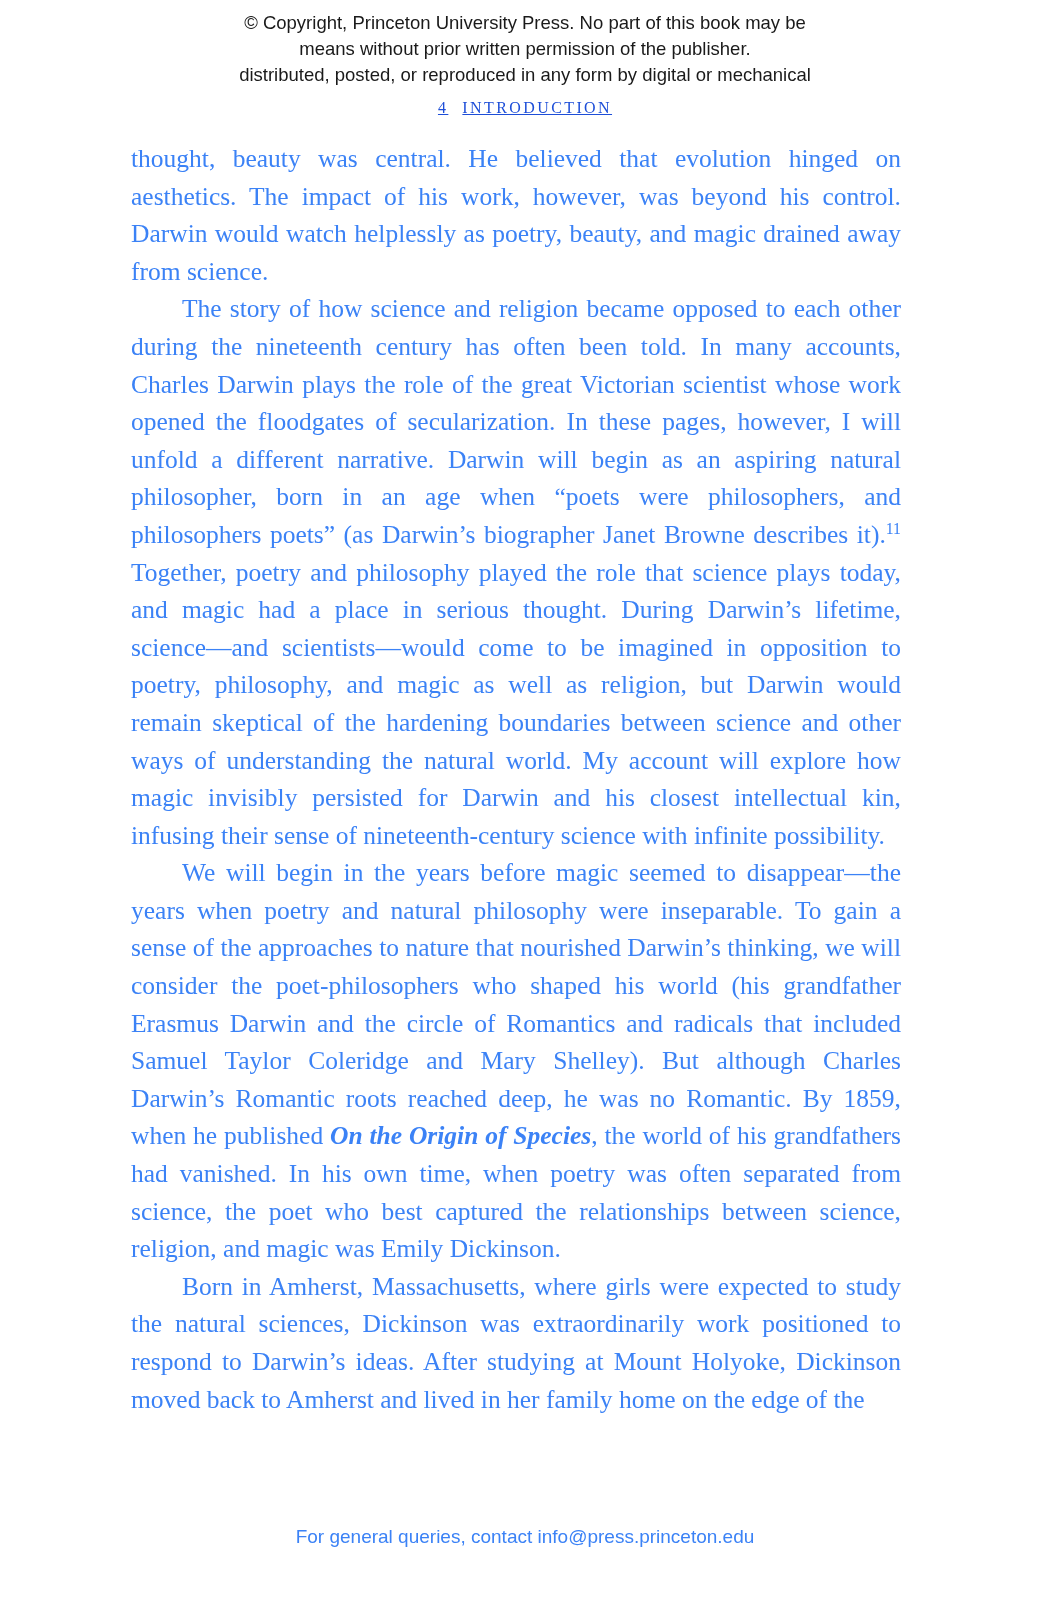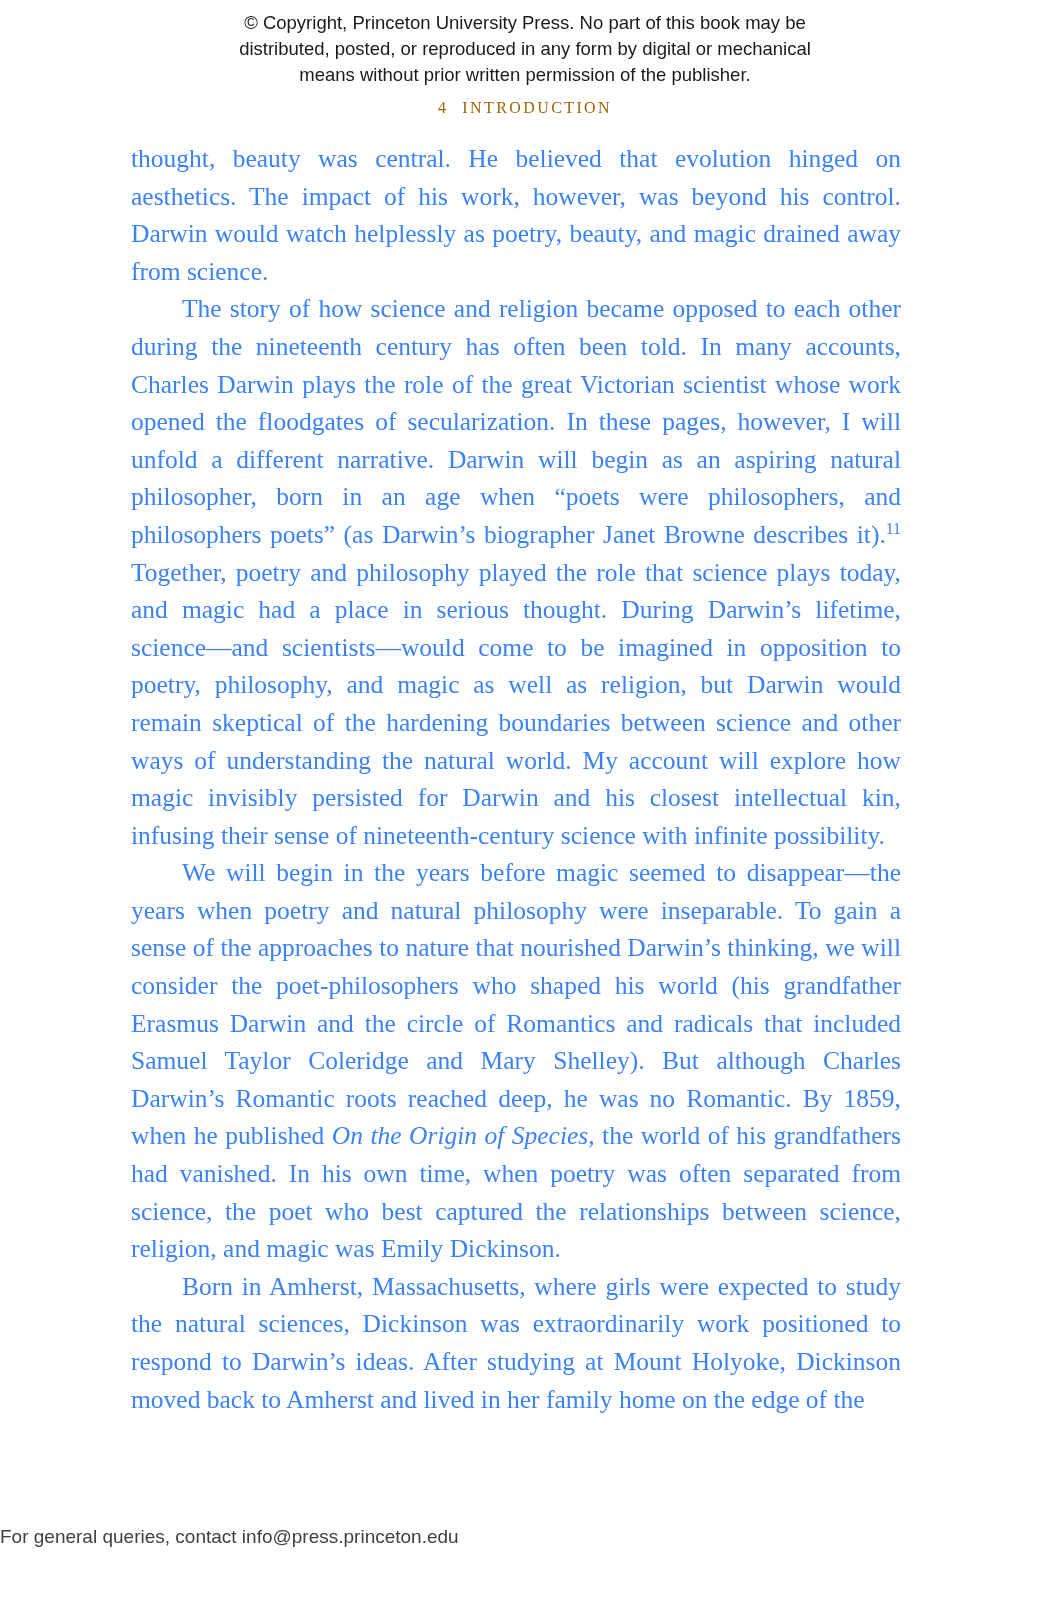--- a/index.html
+++ b/index.html
@@ -39,21 +39,22 @@
   }
   .running-head {
     position: absolute;
     top: 99px;
     left: 0;
     width: 1050px;
     text-align: center;
     font-family: "Liberation Serif", serif;
     font-size: 16px;
     letter-spacing: 2.4px;
-    color: #a16207;
+    color: #1d4ed8;
+    text-decoration: underline;
   }
   .running-head .folio {
     letter-spacing: 2.4px;
   }
   .running-head .sep {
     display: inline-block;
     width: 14px;
   }
   .body-text {
     position: absolute;
@@ -77,45 +78,47 @@
   .body-text p.lastline-natural:last-child {
     text-align: justify;
   }
   sup.footnote-marker {
     font-size: 0.62em;
     vertical-align: super;
     line-height: 0;
   }
   em.book-title {
     font-style: italic;
+    font-weight: bold;
   }
   .footer-note {
     position: absolute;
     bottom: 52px;
     left: 0;
     width: 1050px;
+    text-align: center;
     font-family: "Liberation Sans", sans-serif;
     font-size: 19px;
-    color: #404040;
+    color: #3b82f6;
     font-weight: 500;
   }
   
   .body-text p {
     text-align-last: left;
   }
 </style>
 </head>
 <body>
 
 <div class="page">
 
   <div class="copyright-notice">
     <span class="line">© Copyright, Princeton University Press. No part of this book may be</span>
+    <span class="line">means without prior written permission of the publisher.</span>
     <span class="line">distributed, posted, or reproduced in any form by digital or mechanical</span>
-    <span class="line">means without prior written permission of the publisher.</span>
   </div>
 
   <div class="running-head">
     <span class="folio">4</span><span class="sep"></span><span class="chapter">INTRODUCTION</span>
   </div>
 
   <div class="body-text">
 
     <p>thought, beauty was central. He believed that evolution hinged on aesthetics. The impact of his work, however, was beyond his control. Darwin would watch helplessly as poetry, beauty, and magic drained away from science.</p>
 

